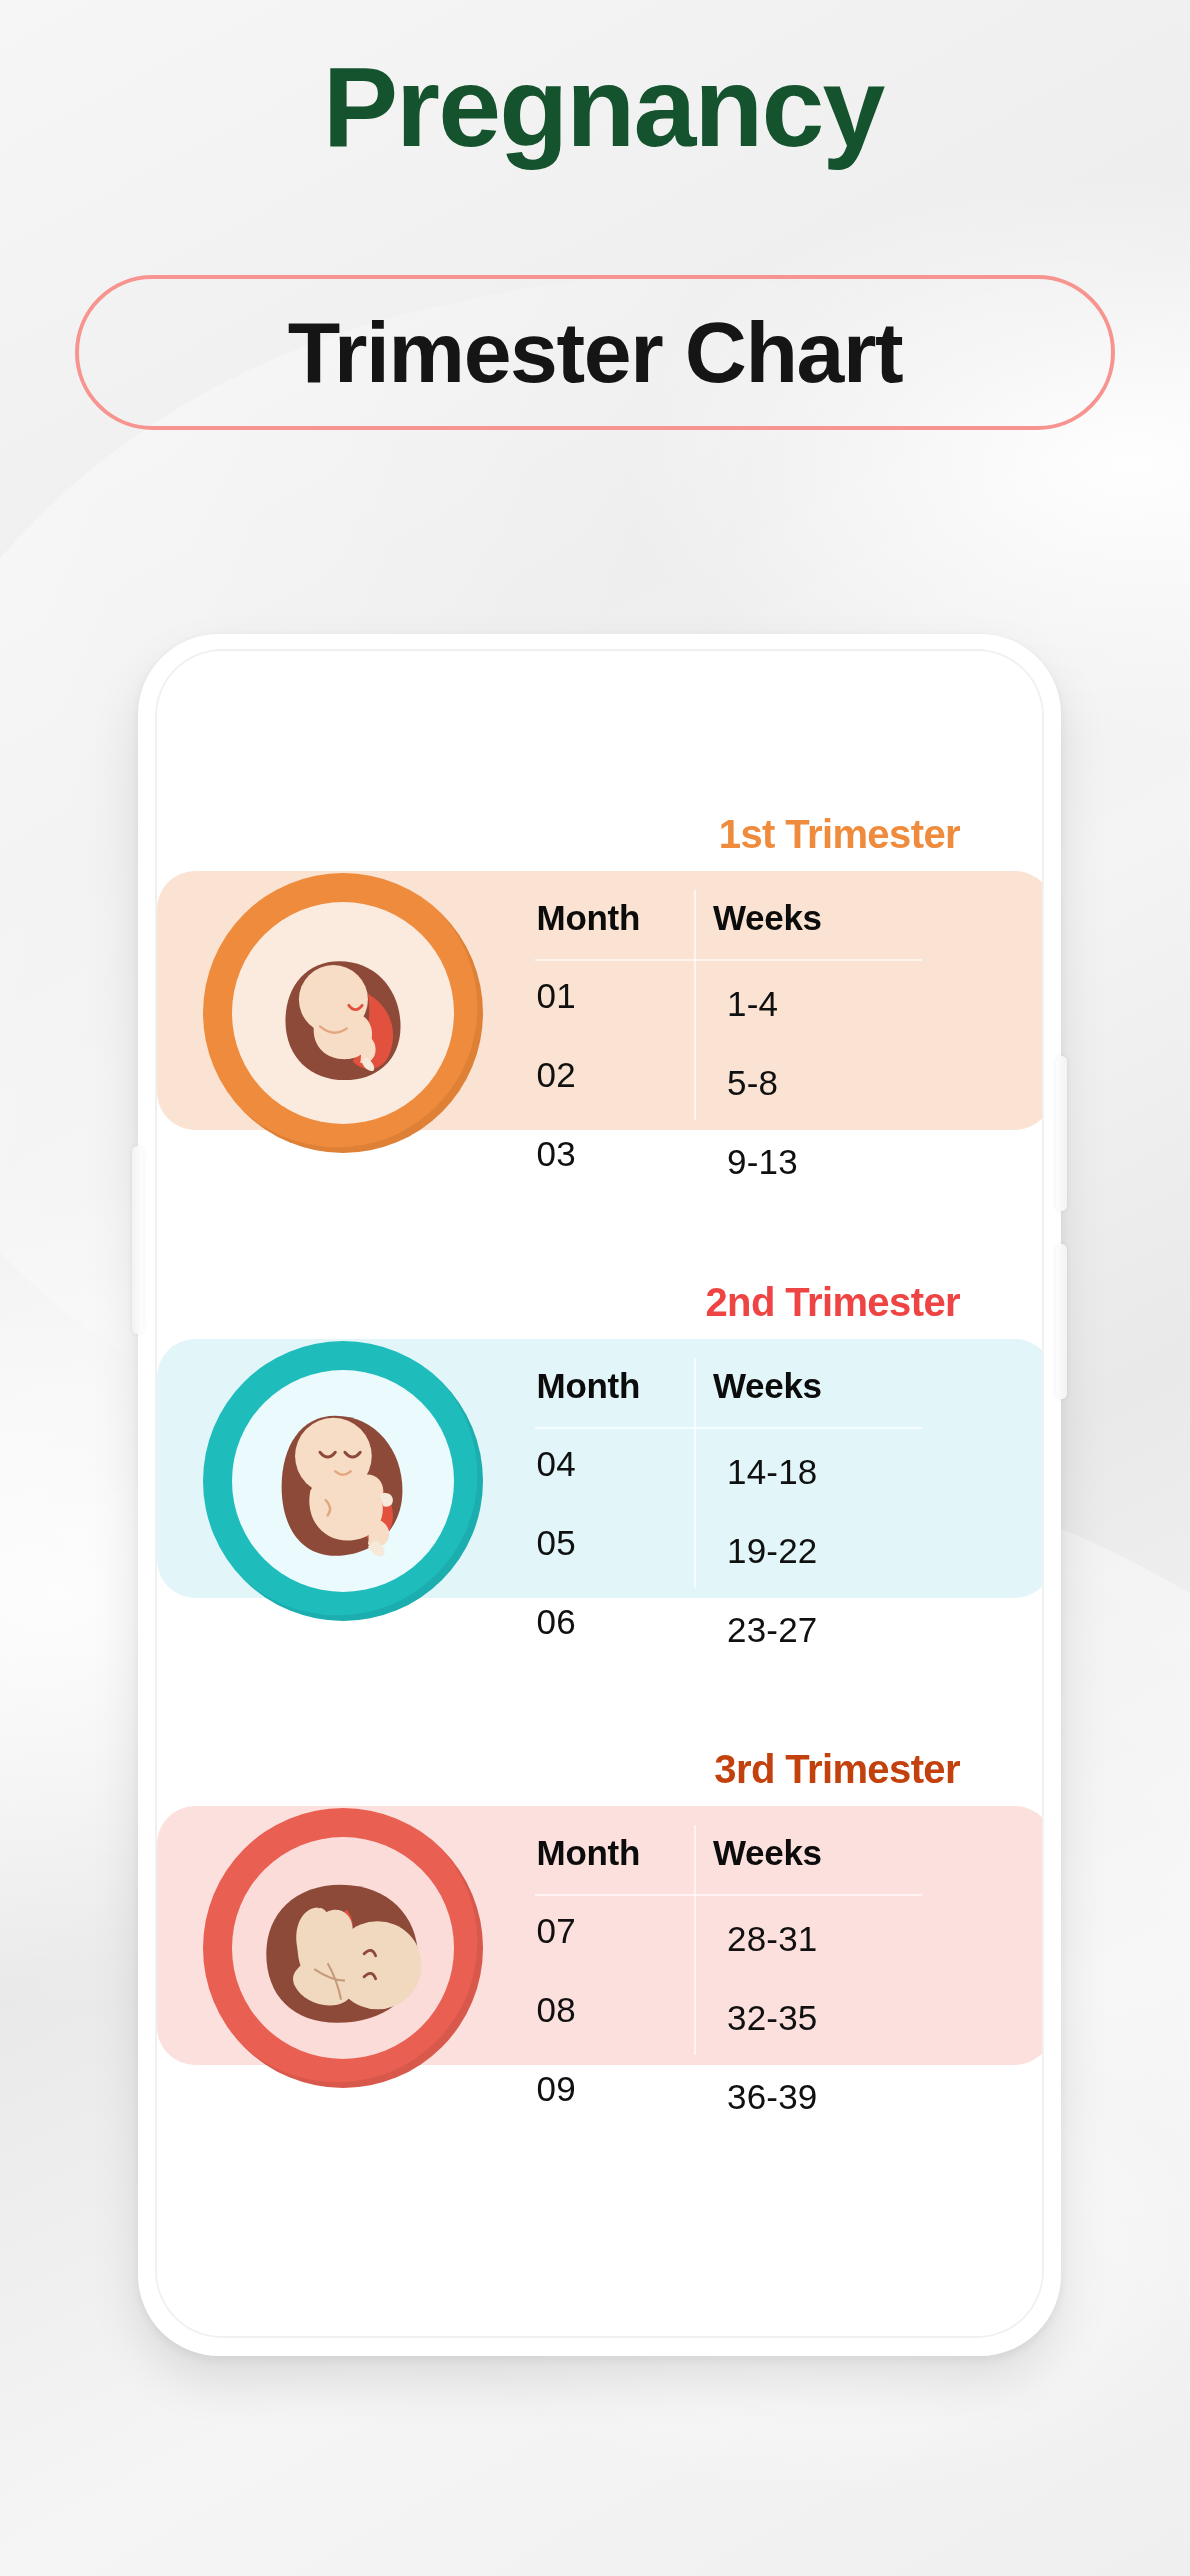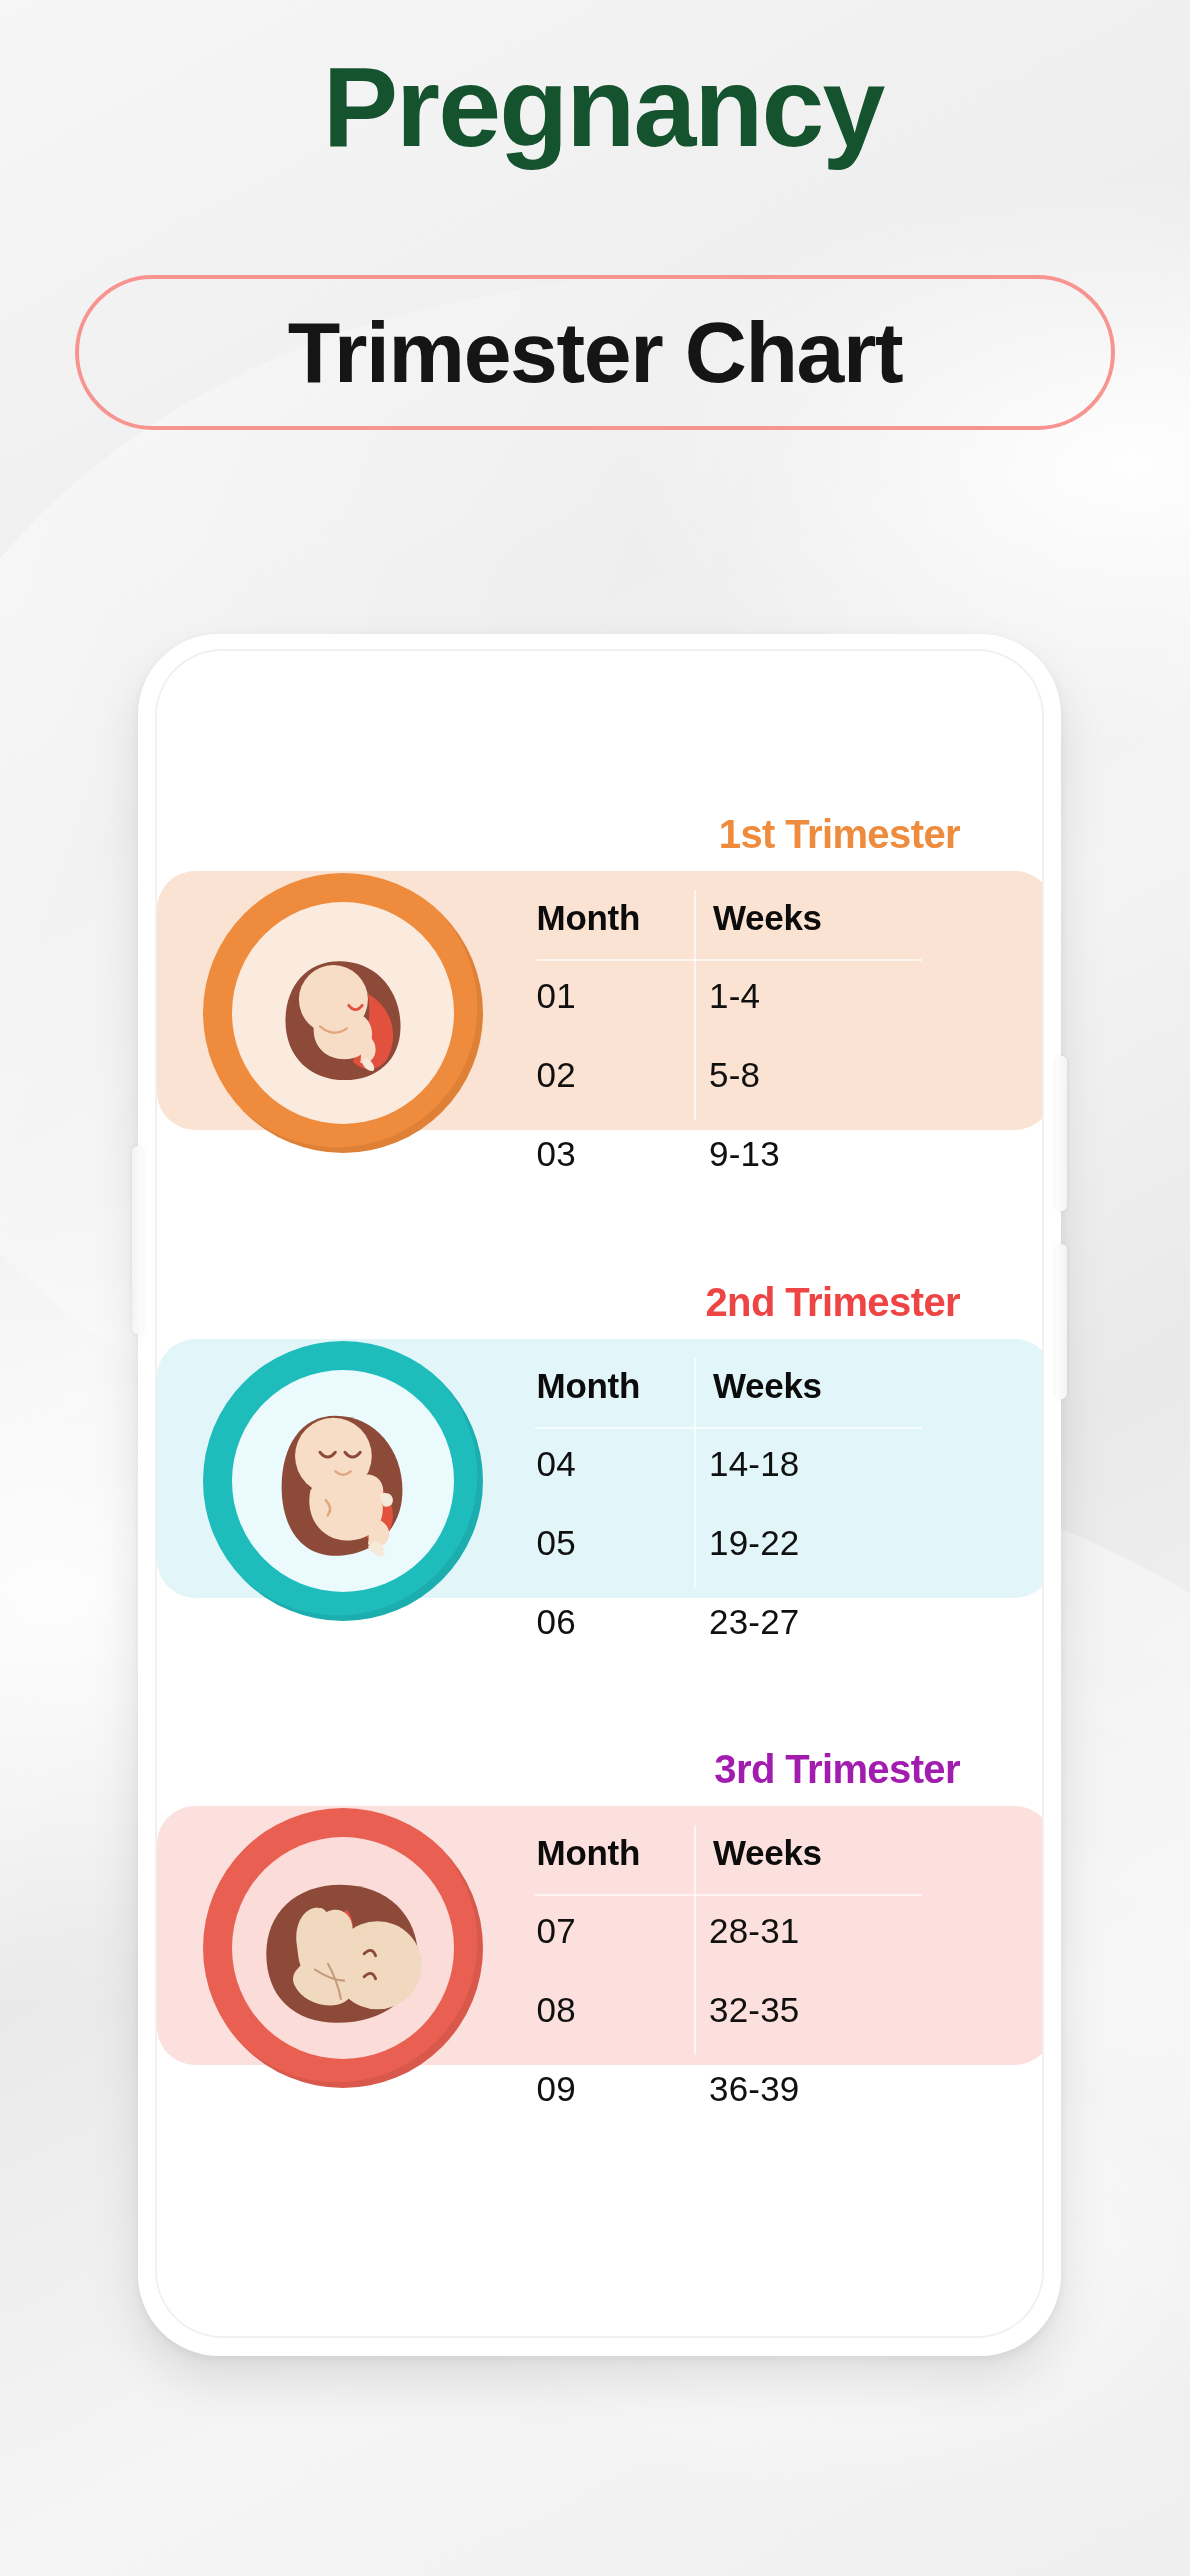--- a/index.html
+++ b/index.html
@@ -156,21 +156,21 @@
     background:rgba(255,255,255,.62);
   }
 
   .row{ position:absolute; left:0; width:100%; height:46px; }
   .r1{ top:105px; } .r2{ top:184px; } .r3{ top:263px; }
   .cell{
     position:absolute; top:0;
     font-size:35px; color:#101010; letter-spacing:0.2px;
   }
   .c-month{ left:9.6px; }
-  .c-weeks{ left:182px; }
+  .c-weeks{ left:200px;margin-top:8px; }
 
   
   .circle{
     position:absolute; left:46px; top:1.9px;
     width:280px; height:280px; border-radius:50%;
     z-index:2;
   }
   .circle .ring{
     position:absolute; inset:0; border-radius:50%;
   }
@@ -288,21 +288,21 @@
                 <path d="M 2 -34 q 8 10 16 0" stroke="#8d4a39" stroke-width="3" fill="none" stroke-linecap="round"></path>
                 <path d="M -8 -14 q 8 7 16 0" stroke="#e2a77f" stroke-width="2.6" fill="none" stroke-linecap="round"></path>
                 <path d="M -18 16 q 8 8 2 16" stroke="#e2a77f" stroke-width="2.6" fill="none" stroke-linecap="round"></path>
               </g>
             </svg>
           </div>
         </div>
       </div>
 
       <div class="section sec3">
-        <div class="sec-heading" style="color:#a21caf">3rd Trimester</div>
+        <div class="sec-heading" style="color:#c2410c">3rd Trimester</div>
 
         <div class="panel" style="background:#fce0dd">
           <div class="panel-inner">
             <div class="vrule"></div>
             <div class="hrule"></div>
             <div class="thead">
               <span class="th th-month">Month</span>
               <span class="th th-weeks">Weeks</span>
             </div>
             <div class="row r1">

